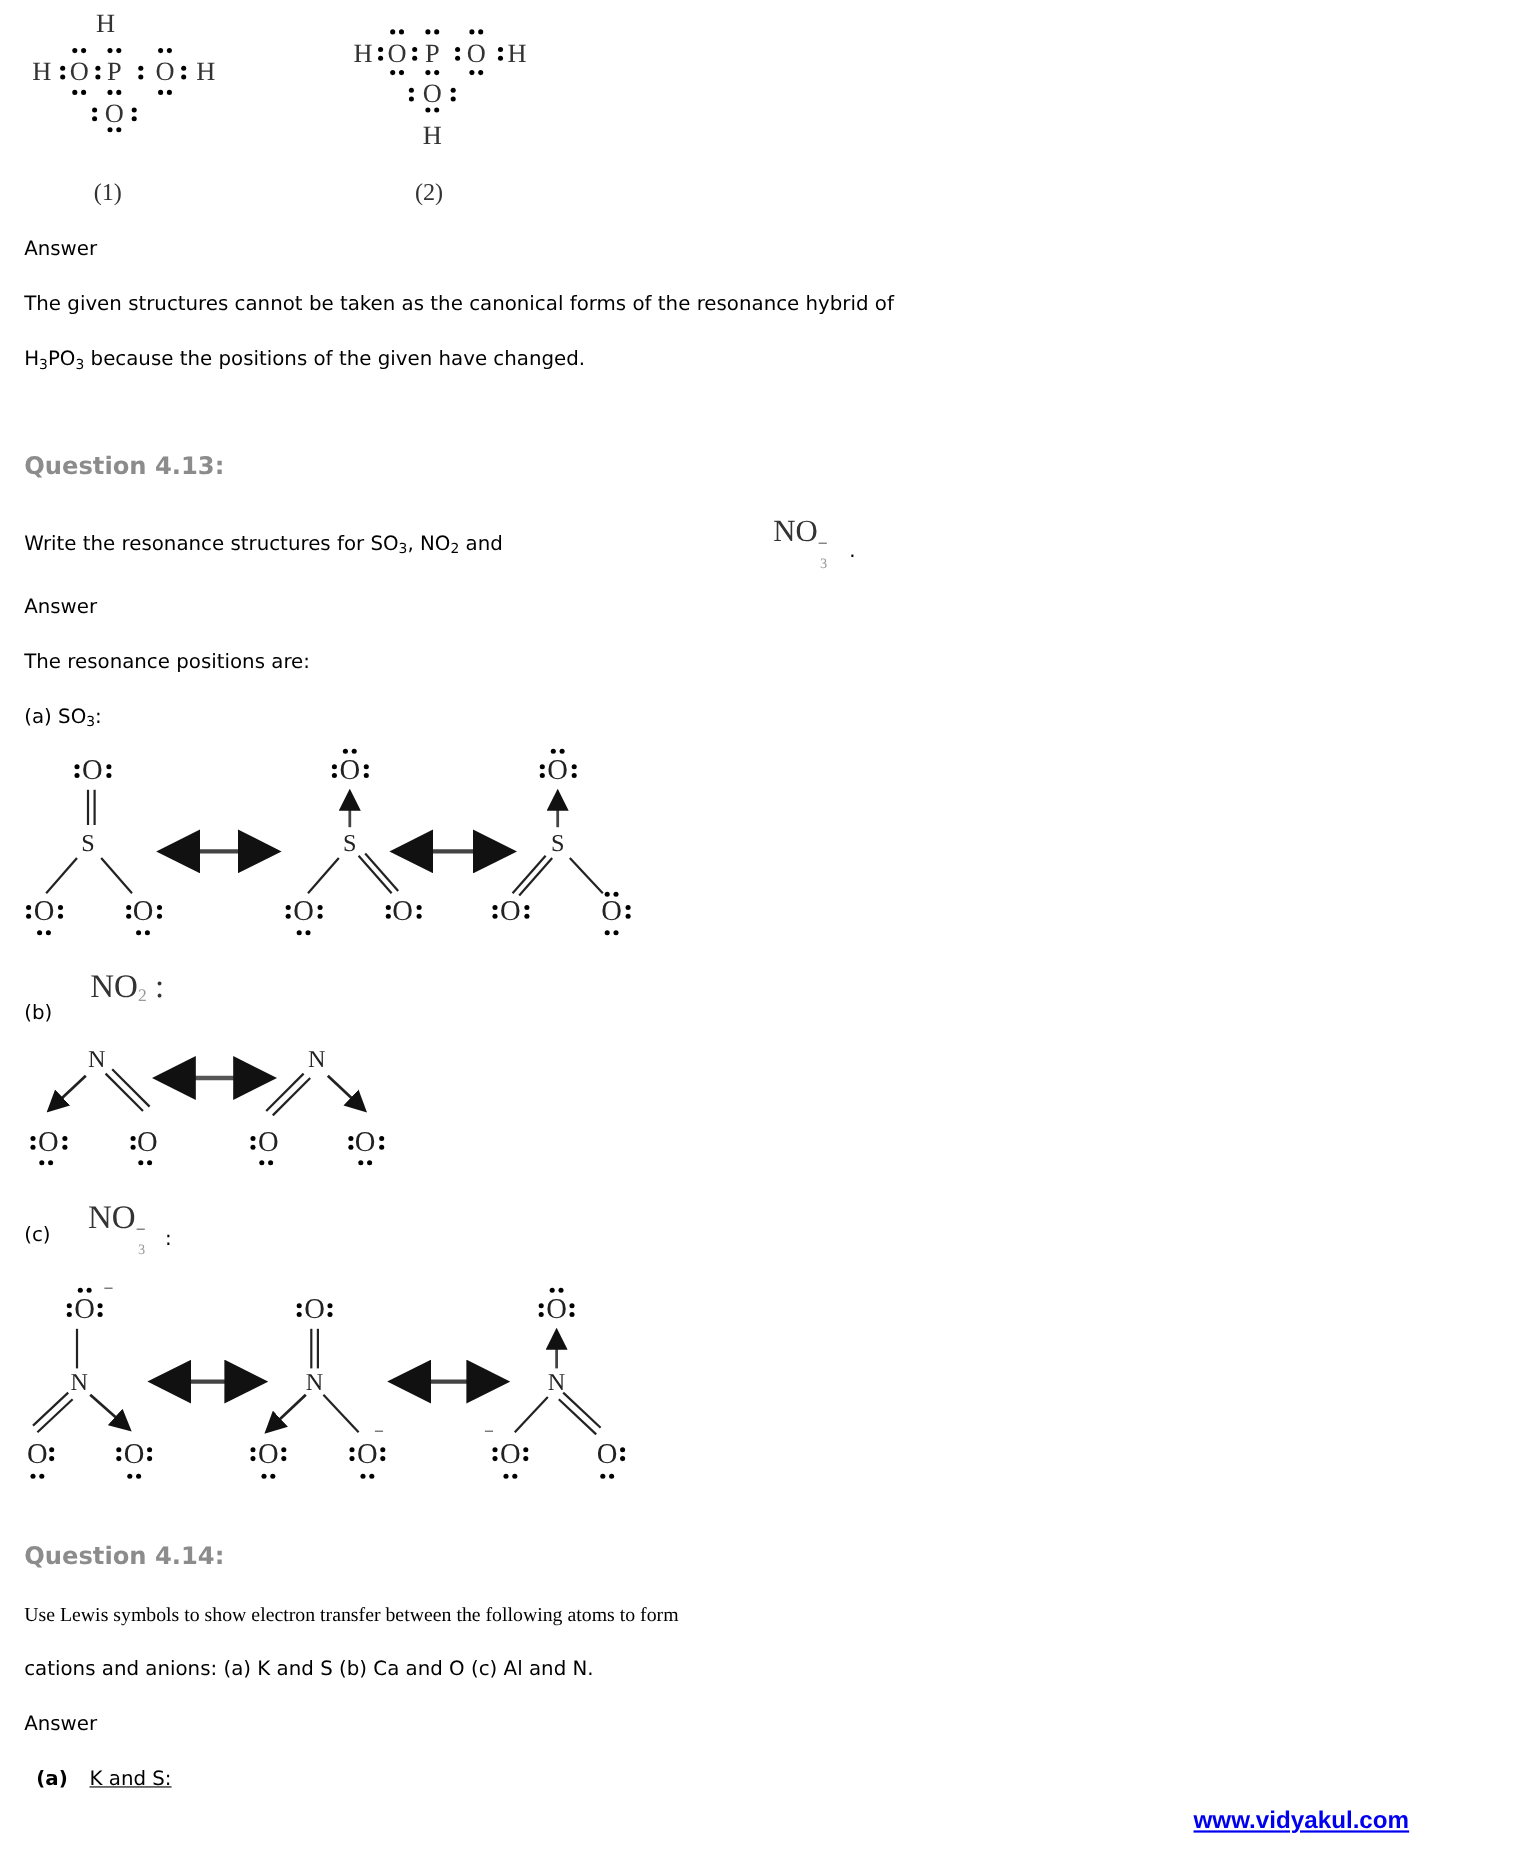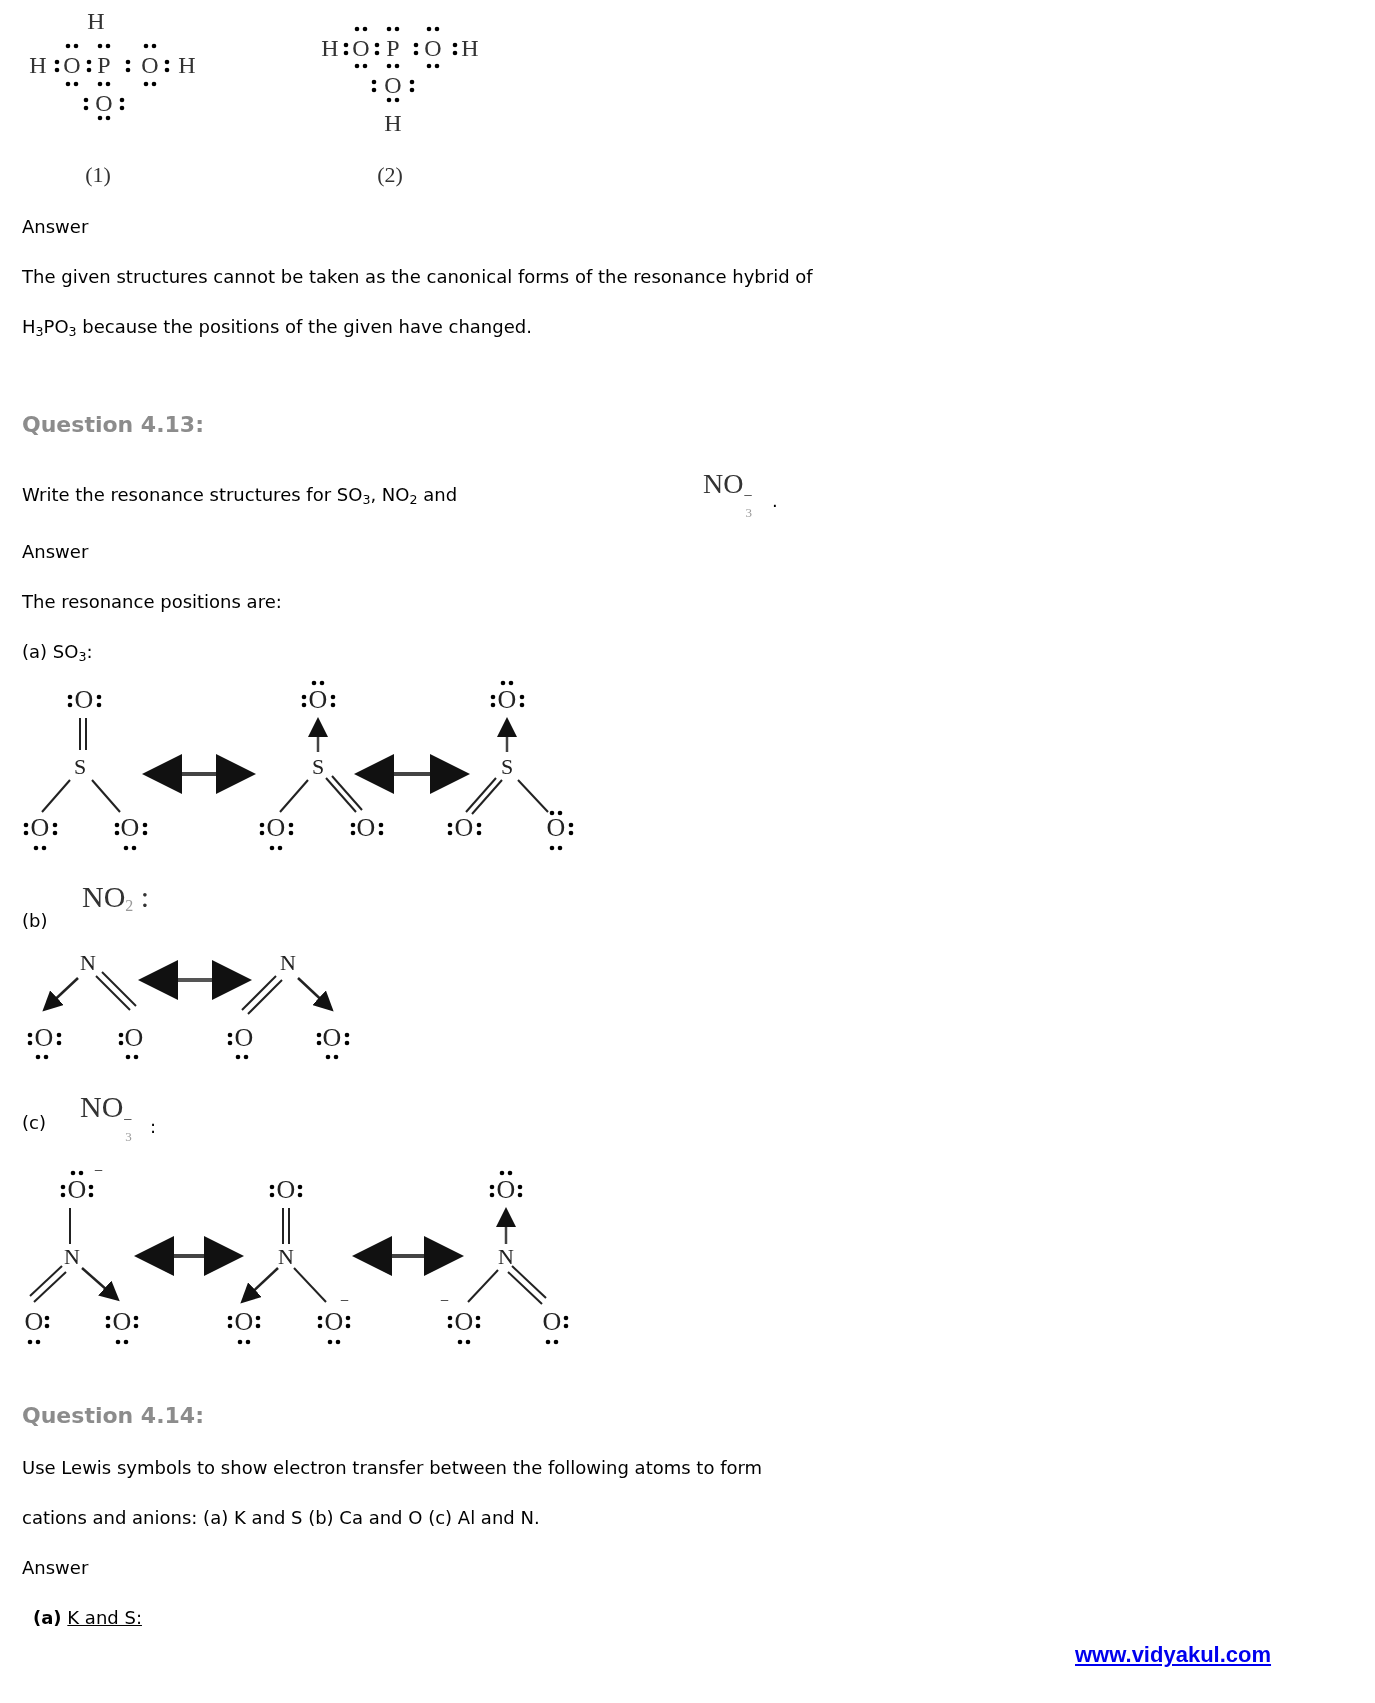--- a/index.html
+++ b/index.html
@@ -2,27 +2,27 @@
 <html><head>
 <meta charset="utf-8">
 <style>
   html, body { margin: 0; padding: 0; background: #ffffff; }
   body {
     width: 1375px; height: 1703px; position: relative; overflow: hidden;
     font-family: "DejaVu Sans", sans-serif; color: #000;
   }
   .abs { position: absolute; }
   .txt { font-size: 18px; line-height: 30px; white-space: nowrap; }
-  .just { white-space: normal; text-align: justify; text-align-last: left; }
+  .just { white-space: normal; text-align: justify; text-align-last: left; font-family: Liberation Serif, serif; }
   .qhead { font-size: 22px; font-weight: bold; color: #8c8c8c; font-family: "DejaVu Sans", sans-serif; }
   sub { font-size: 0.7em; vertical-align: -0.25em; line-height: 0; }
   .chemlabel { font-family: "Liberation Serif", serif; font-size: 30px; color: #333; }
-  .link { color: #0000ee; text-decoration: underline; font-family: "Liberation Sans", sans-serif; font-weight: bold; font-size: 22px; }
+  .link { color: #0000ee; text-decoration: underline; font-family: "Liberation Sans", sans-serif; font-weight: bold; font-size: 22px; margin-left: 10px; }
   svg text { font-family: "Liberation Serif", serif; }
-  .u { text-decoration: underline; }
+  .u { text-decoration: underline; margin-left: 14px; }
 </style>
 </head>
 <body>
 
 <svg class="abs" style="left:0;top:0" width="520" height="200" viewBox="0 0 520 200">
   <defs>
     <g id="dot2h">
         <circle cx="-4" cy="0" r="2.3" fill="#000"></circle>
         <circle cx="4" cy="0" r="2.3" fill="#000"></circle>
       </g>

